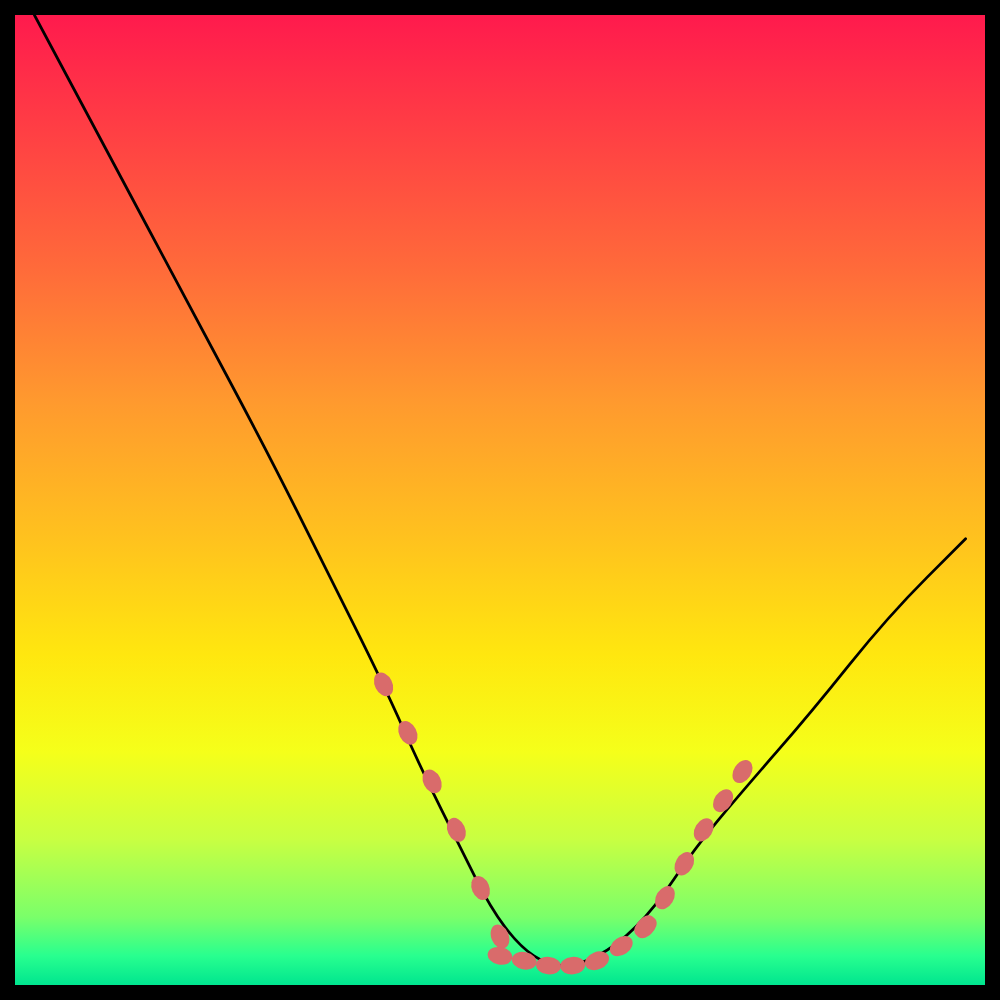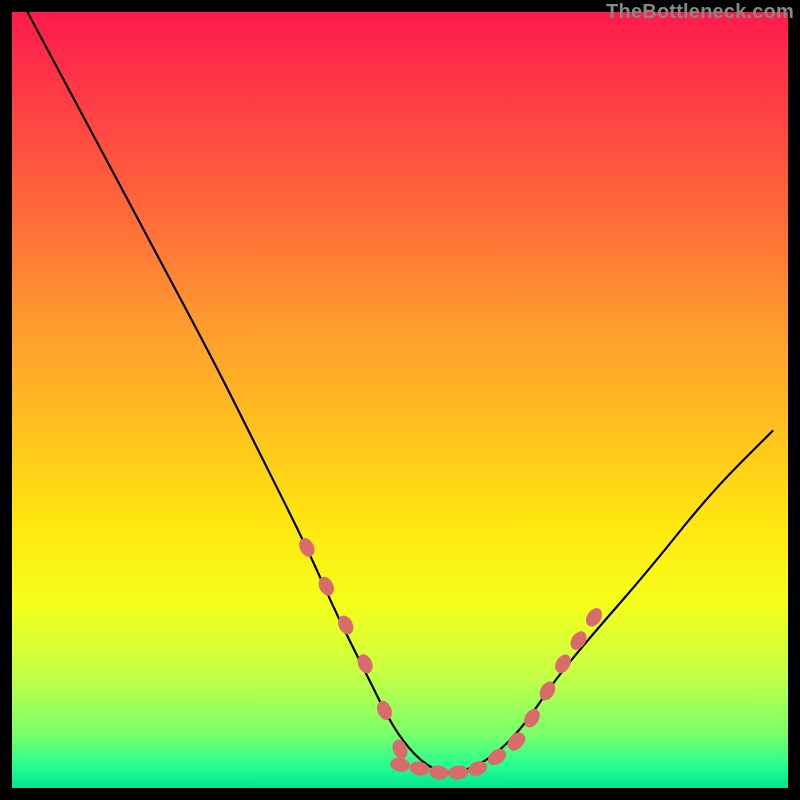--- a/index.html
+++ b/index.html
@@ -84,14 +84,13 @@
       <g>
           <ellipse cx="504.40000000000003" cy="729.44" rx="10" ry="7" fill="#d96b6b" transform="rotate(-56.30993247402024 504.40000000000003 729.44)"></ellipse>
           <ellipse cx="519.9200000000001" cy="706.16" rx="10" ry="7" fill="#d96b6b" transform="rotate(-58.39249775375121 519.9200000000001 706.16)"></ellipse>
           <ellipse cx="535.4399999999999" cy="679" rx="10" ry="7" fill="#d96b6b" transform="rotate(-60.25511870305787 535.4399999999999 679)"></ellipse>
           <ellipse cx="550.9599999999999" cy="651.84" rx="10" ry="7" fill="#d96b6b" transform="rotate(-58.39249775375106 550.9599999999999 651.84)"></ellipse>
           <ellipse cx="566.48" cy="628.56" rx="10" ry="7" fill="#d96b6b" transform="rotate(-56.30993247402018 566.48 628.56)"></ellipse>
           <ellipse cx="582" cy="605.28" rx="10" ry="7" fill="#d96b6b" transform="rotate(-56.309932474020215 582 605.28)"></ellipse>
         </g>
     </svg>
   </div>
-  <div class="watermark">TheBottleneck.com</div>
 </div>
 
 </body></html>

